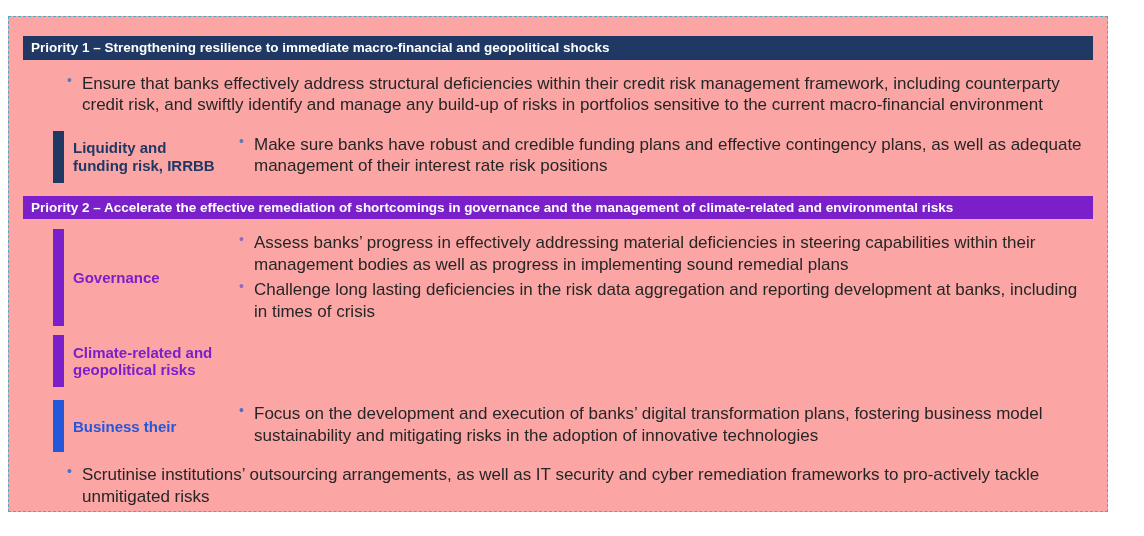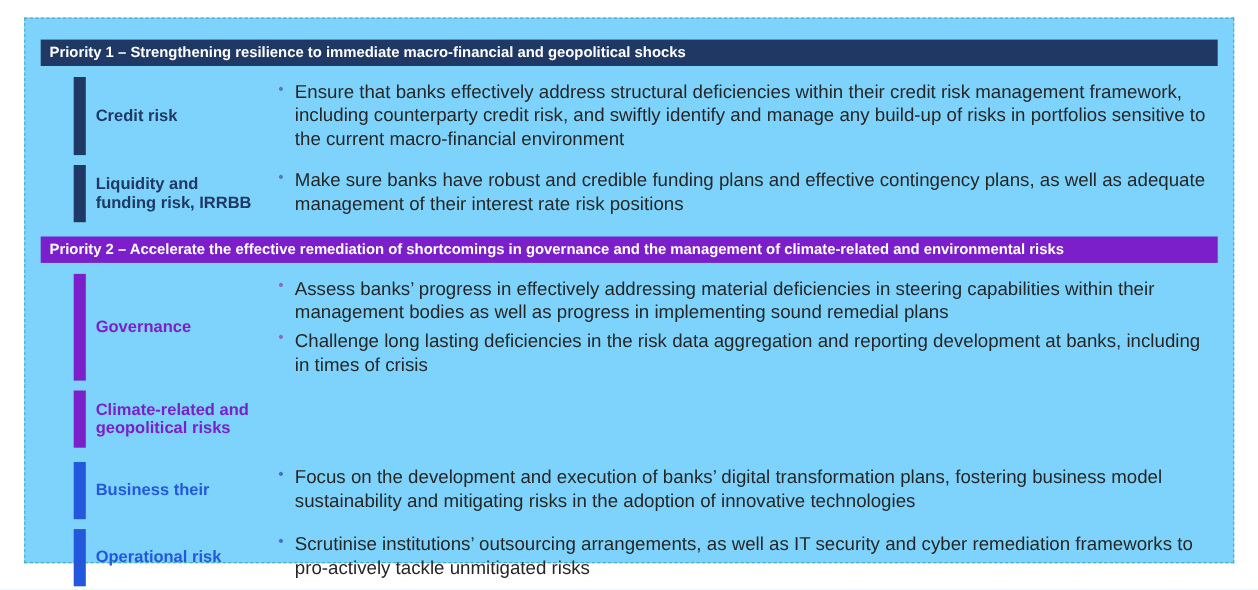--- a/index.html
+++ b/index.html
@@ -6,28 +6,28 @@
     margin: 0;
     padding: 0;
     width: 1144px;
     height: 536px;
     background: #ffffff;
     font-family: "Liberation Sans", sans-serif;
     overflow: hidden;
   }
   .frame {
     position: absolute;
-    left: 22px;
+    left: 8px;
     top: 16px;
     width: 1100px;
     height: 496px;
     border: 1px dashed #4BACC6;
     box-sizing: border-box;
     padding: 19px 14px 0 14px;
-    background: #7dd3fc;
+    background: #fca5a5;
   }
   .priority { margin-bottom: 13px; }
   .p-header {
     background: var(--header-bg);
     color: #ffffff;
     font-weight: bold;
     font-size: 13.5px;
     line-height: 1.15;
     padding: 4px 8px;
     margin-bottom: 10px;
@@ -84,24 +84,20 @@
 </style>
 </head>
 <body>
 
 <div class="frame" style="border-color: rgb(75, 172, 198);">
 
   <section class="priority" style="--header-bg: #1F3864; --label-color: #1F3864; --bullet-color: #5B7AB5;">
     <div class="p-header">Priority 1 – Strengthening resilience to immediate macro-financial and geopolitical shocks</div>
     <div class="rows">
       <div class="risk-row">
-        <div class="label-col">
-          <span class="accent-bar"></span>
-          <span class="risk-label">Credit risk</span>
-        </div>
         <ul class="bullets">
           <li>Ensure that banks effectively address structural deficiencies within their credit risk management framework, including counterparty credit risk, and swiftly identify and manage any build-up of risks in portfolios sensitive to the current macro-financial environment</li>
         </ul>
       </div>
       <div class="risk-row">
         <div class="label-col">
           <span class="accent-bar"></span>
           <span class="risk-label">Liquidity and funding risk, IRRBB</span>
         </div>
         <ul class="bullets">
@@ -138,24 +134,20 @@
       <div class="risk-row">
         <div class="label-col">
           <span class="accent-bar"></span>
           <span class="risk-label">Business their</span>
         </div>
         <ul class="bullets">
           <li>Focus on the development and execution of banks’ digital transformation plans, fostering business model sustainability and mitigating risks in the adoption of innovative technologies</li>
         </ul>
       </div>
       <div class="risk-row">
-        <div class="label-col">
-          <span class="accent-bar"></span>
-          <span class="risk-label">Operational risk</span>
-        </div>
         <ul class="bullets">
           <li>Scrutinise institutions’ outsourcing arrangements, as well as IT security and cyber remediation frameworks to pro-actively tackle unmitigated risks</li>
         </ul>
       </div>
     </div>
   </section>
 
 </div>
 
 </body></html>

